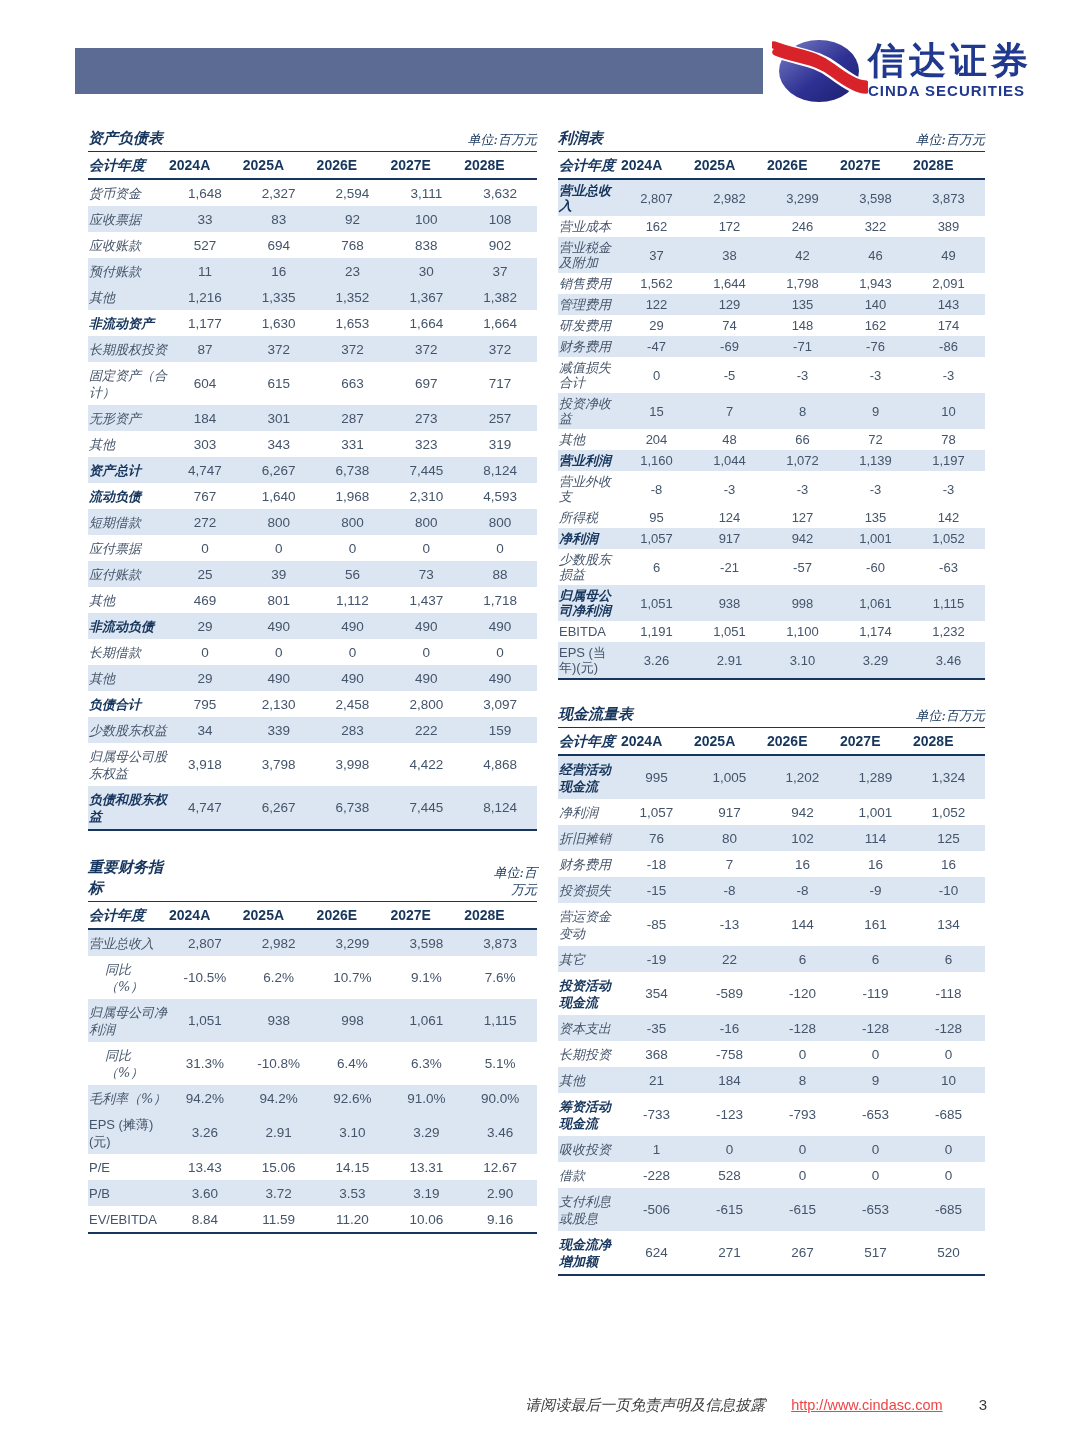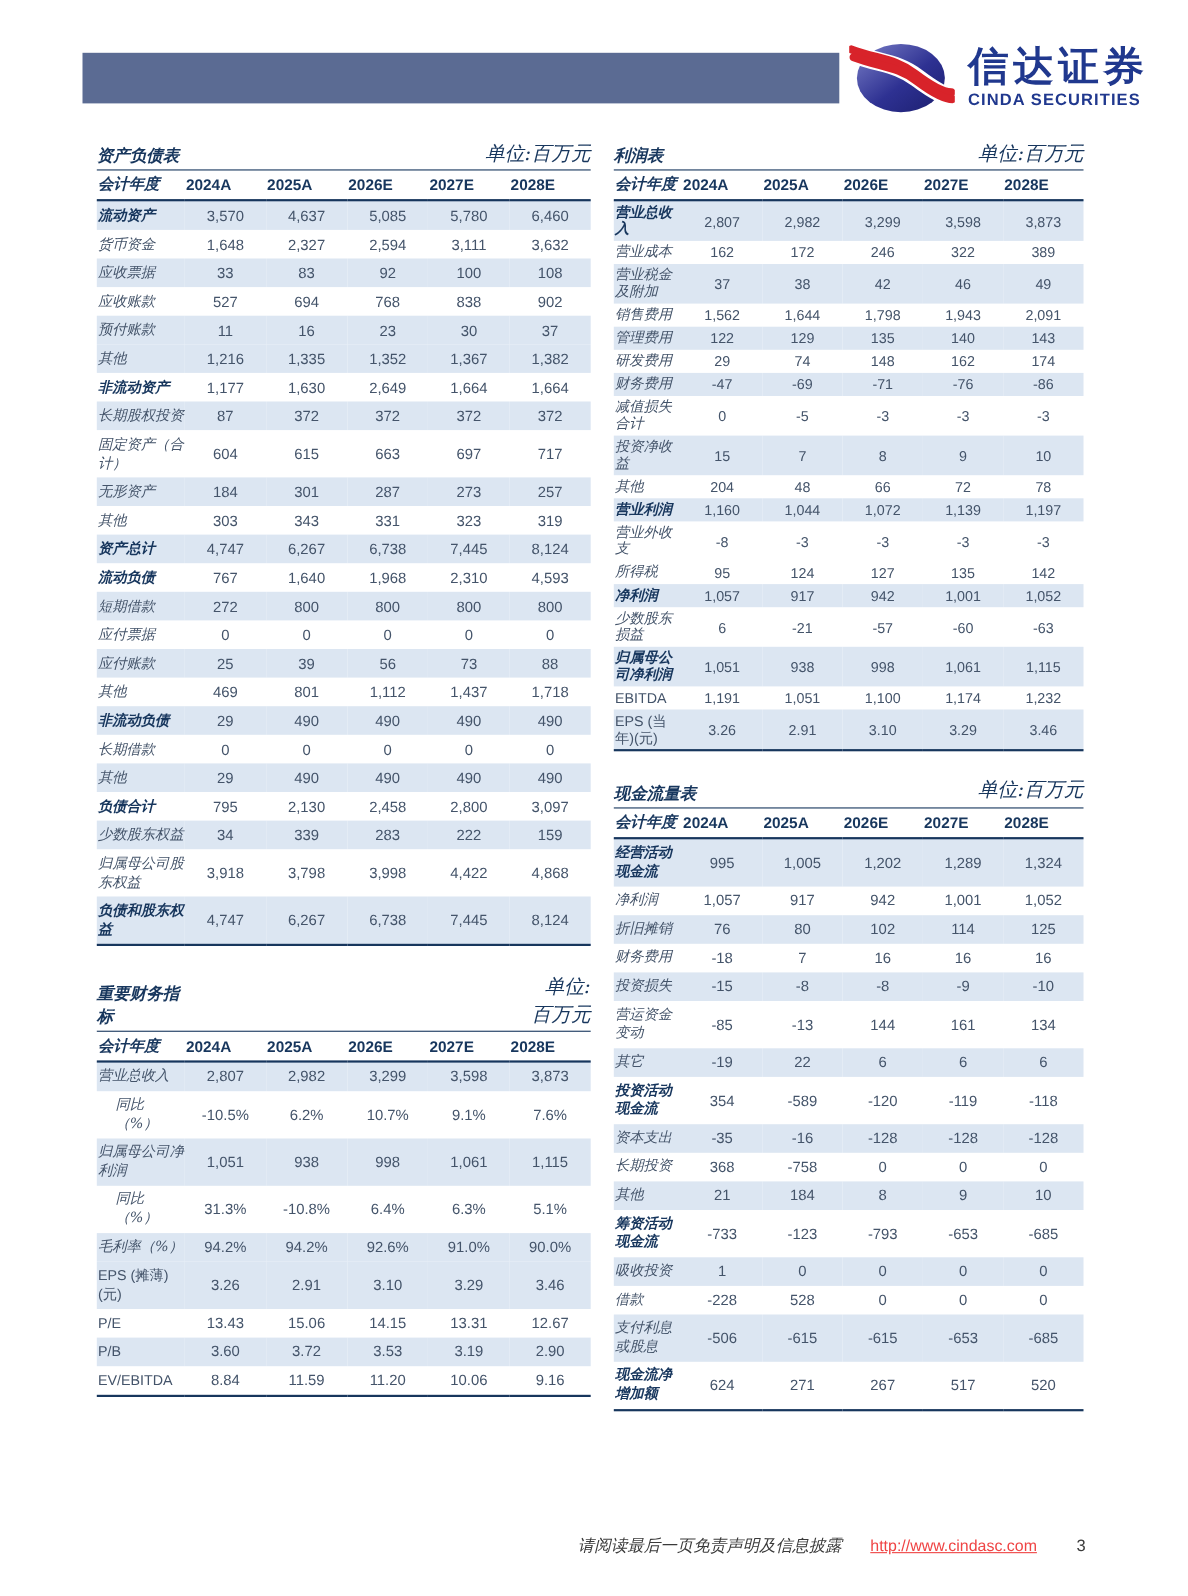--- a/index.html
+++ b/index.html
@@ -3,41 +3,41 @@
 <meta charset="utf-8">
 <style>
   html,body { margin:0; padding:0; background:#ffffff; }
   .page {
     position:relative; width:1080px; height:1451px; background:#ffffff;
     font-family:"Liberation Sans", sans-serif; overflow:hidden;
   }
 
   
   .top-bar { position:absolute; left:75px; top:48px; width:688px; height:46px; background:#5B6B93; }
-  .logo { position:absolute; left:772px; top:31px; display:flex; align-items:center; gap:12px; }
+  .logo { position:absolute; left:772px; top:31px; display:flex; align-items:center; }
   .logo-text { display:flex; flex-direction:column; align-items:flex-start; }
   .logo-text-cn { font-family:"DejaVu Serif", serif; font-weight:bold; color:#20388E;
                   font-size:37px; line-height:1; letter-spacing:4px; }
   .logo-text-en { font-family:"Liberation Sans", sans-serif; font-weight:bold; color:#20388E;
                   font-size:15px; letter-spacing:1px; margin-top:3px; }
 
   
   .col { position:absolute; top:128px; }
   .col-left  { left:88px;  width:449px; }
   .col-right { left:558px; width:427px; }
   .col-left section + section { margin-top:26px; }
   .col-right section + section { margin-top:24px; }
 
   
   .titlebar { display:flex; justify-content:space-between; align-items:flex-end;
               border-bottom:1px solid #17365D; padding-bottom:2px;gap:32px; }
   .title { font-family:"DejaVu Serif", serif; font-style:italic; font-weight:bold;
            font-size:15px; color:#17365D; line-height:1.4; }
   .unit  { font-family:"DejaVu Serif", serif; font-style:italic;
-           font-size:18px; color:#17365D; line-height:1.35; text-align:right; white-space:nowrap; }
+           font-size:13px; color:#17365D; line-height:1.35; text-align:right; white-space:nowrap; }
   .tb-ki .title { width:88px; }
   .tb-ki .unit  { width:56px; white-space:normal; }
   .tb-cf .title { width:76px; }
 
   
   table.tbl { width:100%; border-collapse:collapse; border-bottom:2px solid #17365D; table-layout:fixed; }
   thead th { border-bottom:2px solid #17365D; color:#17365D; font-size:14px; font-weight:bold;
              text-align:left; padding:5px 1px 4px; line-height:17px; }
   thead th.lbl { text-align:left; font-family:"DejaVu Serif", serif; font-style:italic; }
   td { font-size:13.5px; color:#44546A; text-align:center; padding:4.5px 1px; line-height:17px;
@@ -107,28 +107,20 @@
             <tr>
               <th class="lbl">会计年度</th>
               <th>2024A</th>
               <th>2025A</th>
               <th>2026E</th>
               <th>2027E</th>
               <th>2028E</th>
             </tr>
           </thead>
           <tbody>
-            <tr class="shaded boldrow">
-              <td class="lbl">流动资产</td>
-              <td>3,570</td>
-              <td>4,637</td>
-              <td>5,085</td>
-              <td>5,780</td>
-              <td>6,460</td>
-            </tr>
             <tr class="">
               <td class="lbl">货币资金</td>
               <td>1,648</td>
               <td>2,327</td>
               <td>2,594</td>
               <td>3,111</td>
               <td>3,632</td>
             </tr>
             <tr class="shaded">
               <td class="lbl">应收票据</td>
@@ -159,21 +151,21 @@
               <td>1,216</td>
               <td>1,335</td>
               <td>1,352</td>
               <td>1,367</td>
               <td>1,382</td>
             </tr>
             <tr class=" boldrow">
               <td class="lbl">非流动资产</td>
               <td>1,177</td>
               <td>1,630</td>
-              <td>2,649</td>
+              <td>1,653</td>
               <td>1,664</td>
               <td>1,664</td>
             </tr>
             <tr class="shaded">
               <td class="lbl">长期股权投资</td>
               <td>87</td>
               <td>372</td>
               <td>372</td>
               <td>372</td>
               <td>372</td>

